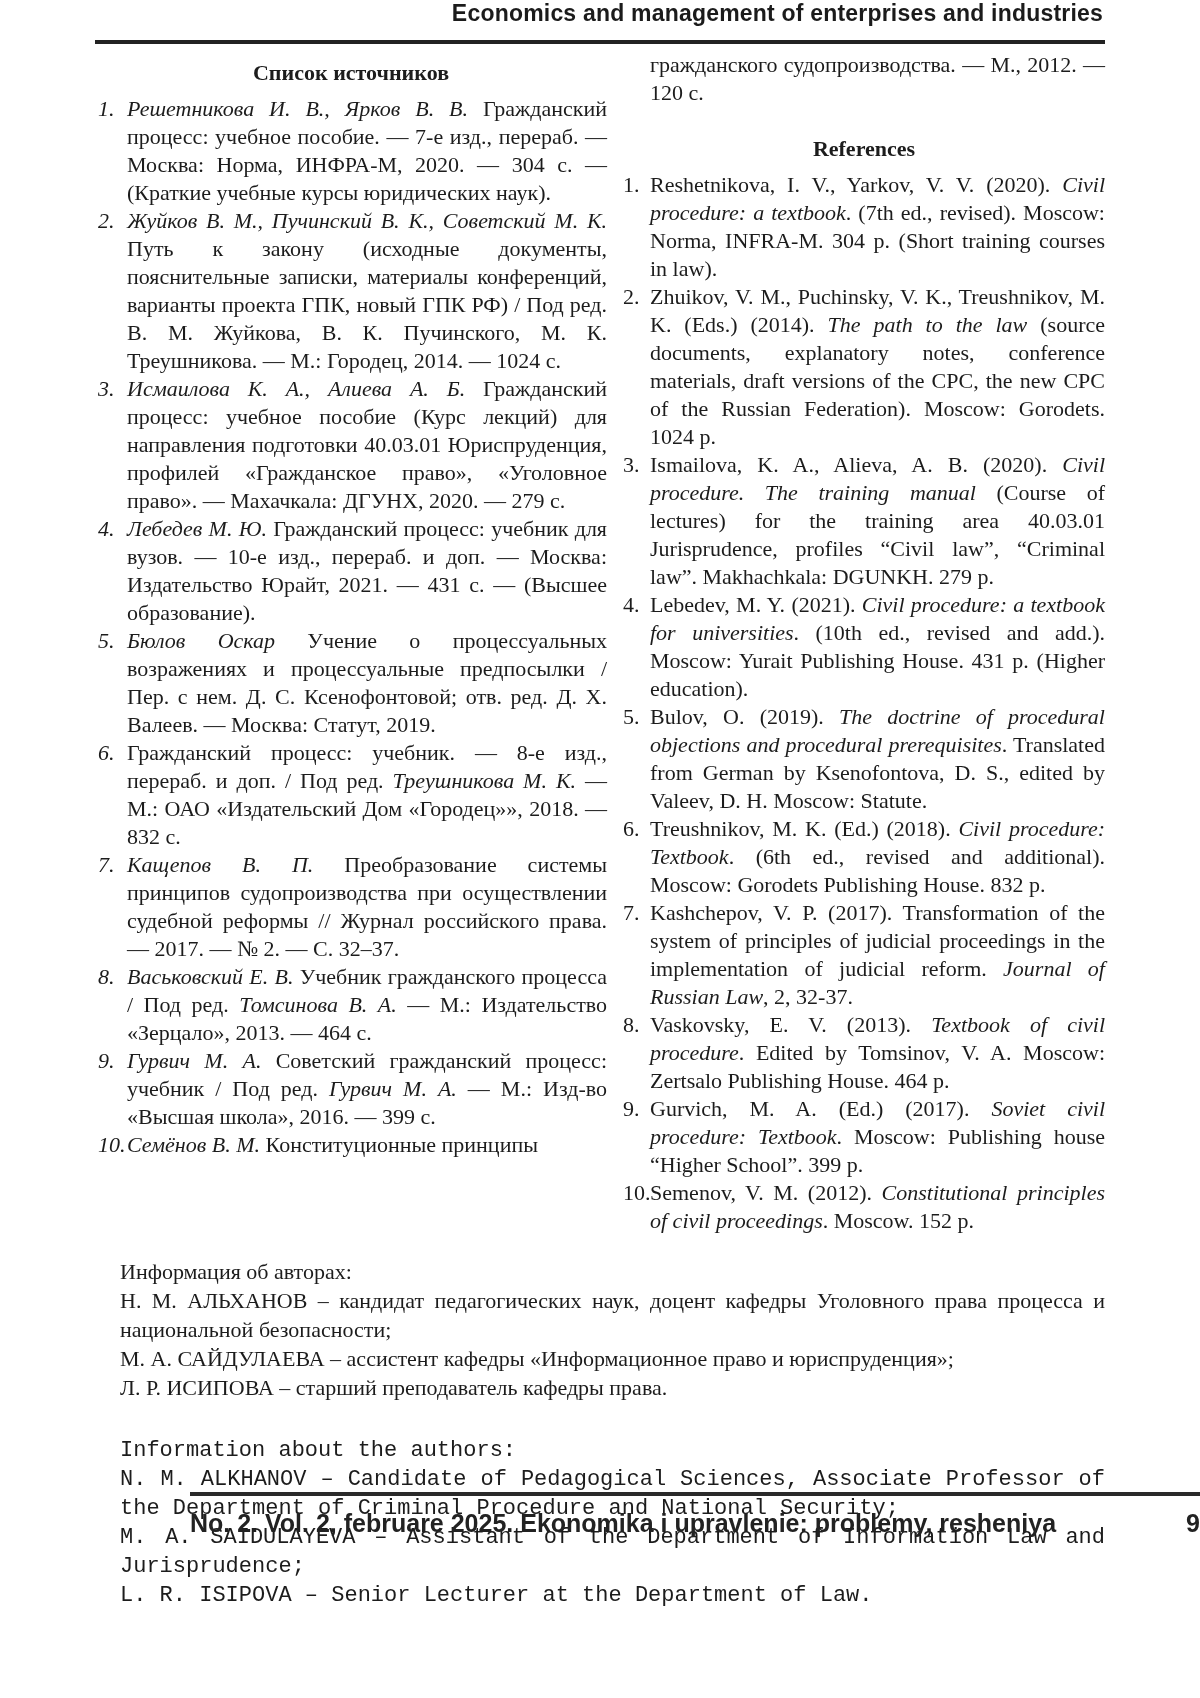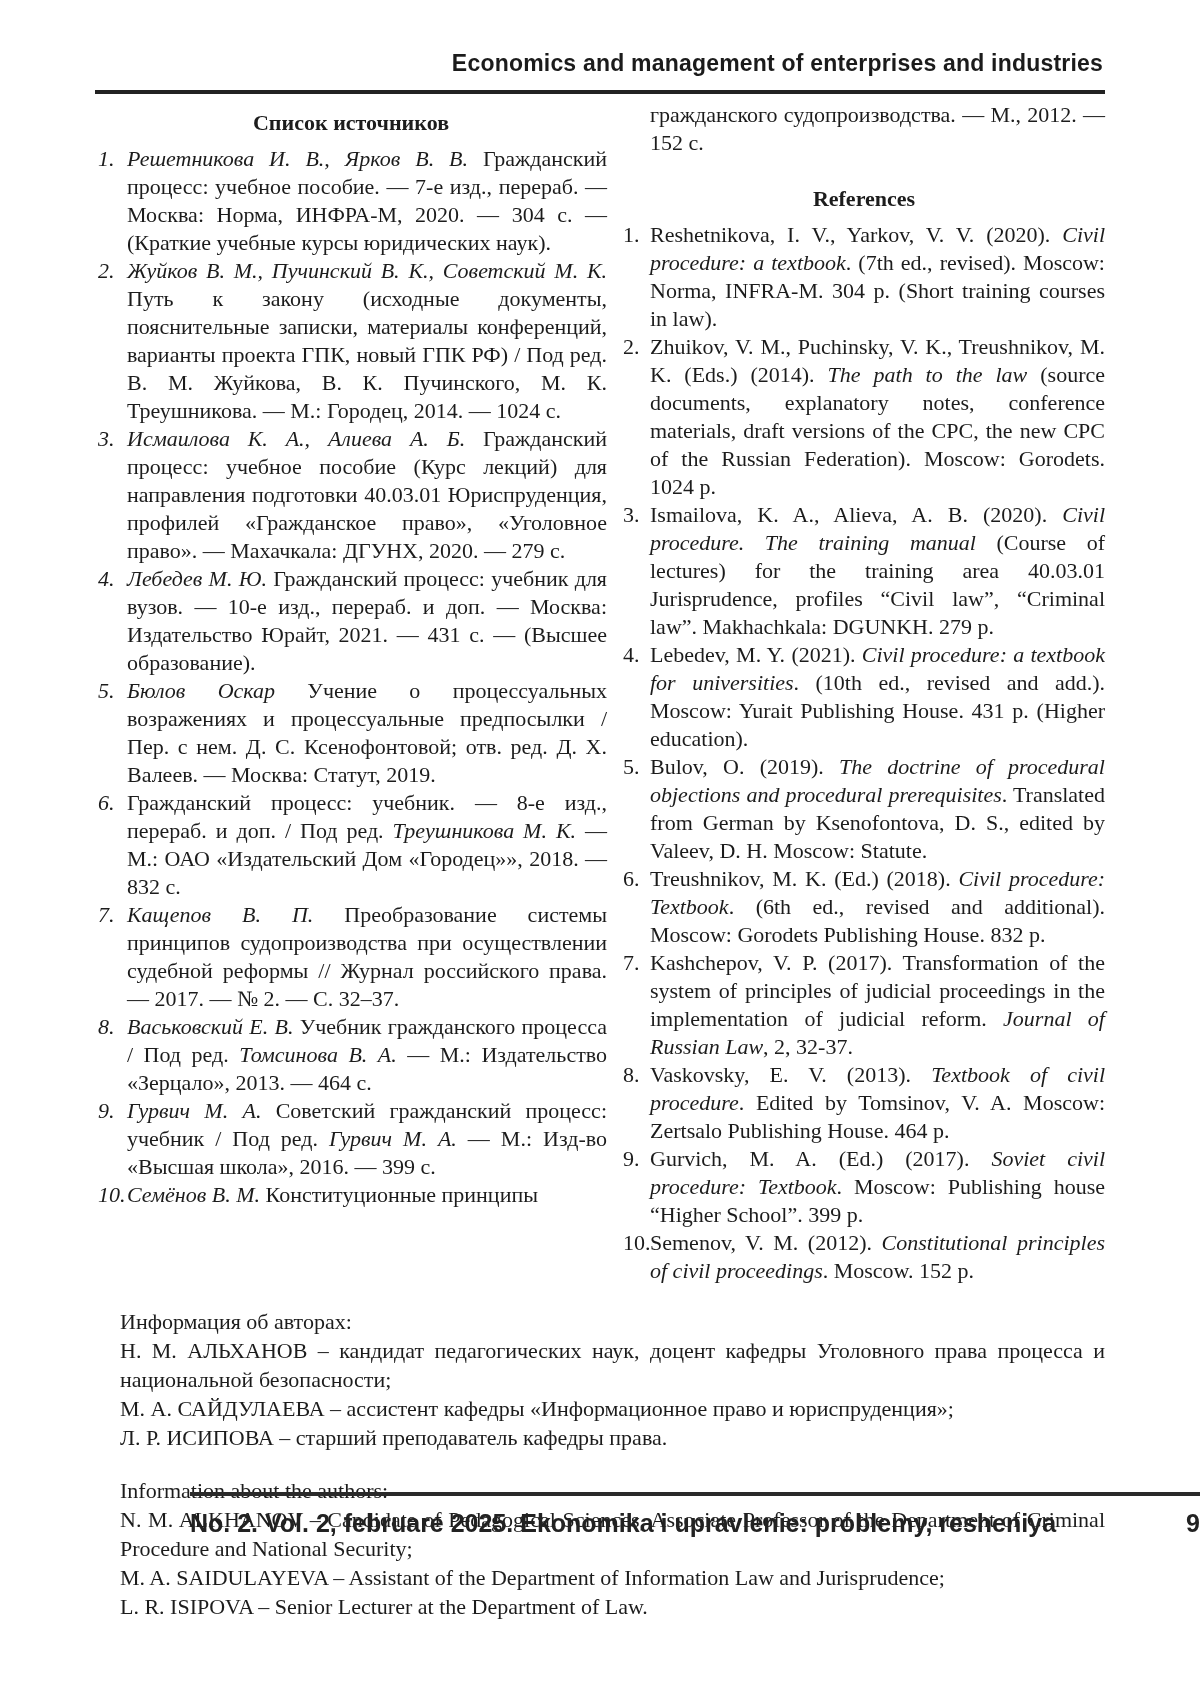--- a/index.html
+++ b/index.html
@@ -4,21 +4,21 @@
 <style>
   html, body { margin: 0; padding: 0; background: #ffffff; }
   body {
     width: 1200px; height: 1698px; overflow: hidden; position: relative;
     font-family: "Liberation Serif", serif; color: #1c1c1c;
     -webkit-font-smoothing: antialiased;
   }
   .page { width: 1010px; margin-left: 95px; position: relative; }
 
   
-  .header { padding-top: 50px; }
+  .header { }
   .header-title {
     text-align: right; font-family: "Liberation Sans", sans-serif;
     font-weight: bold; font-size: 23px; color: #1b1b1b; letter-spacing: 0.2px;
     padding-right: 2px;
   }
   .top-rule { height: 0; border-bottom: 4px solid #222; margin-top: 13px; }
 
   
   .columns {
     display: grid; grid-template-columns: 512px 482px; column-gap: 16px;
@@ -30,21 +30,21 @@
   .col-left .ref-item { padding-left: 32px; }
   .col-left .ref-num { position: absolute; left: 3px; top: 0; font-style: italic; }
   .col-right .ref-item { padding-left: 27px; }
   .col-right .ref-num { position: absolute; left: 0; top: 0; }
   .continuation { padding-left: 27px; text-align: justify; margin: 0; }
   .col-right .col-heading { margin-top: 28px; }
 
   
   .authors { margin-top: 22px; padding-left: 25px; font-size: 22px; line-height: 29px; }
   .authors p { margin: 0; text-align: justify; }
-  .authors.en { margin-top: 24px; }
+  .authors.en { margin-top: 34px; font-family: Liberation Mono, monospace; }
 
   
   .footer { position: absolute; left: 95px; width: 1010px; top: 1492px; font-weight: bold; }
   .footer-rule { height: 0; border-bottom: 4px solid #2a2a2a; }
   .footer-row {
     display: flex; justify-content: space-between; align-items: baseline;
     margin-top: 13px; font-family: "Liberation Sans", sans-serif;
     font-size: 25px; color: #222;
   }
 </style>
@@ -101,21 +101,21 @@
             <span class="ref-text"><i>Гурвич М. А.</i><span> Советский гражданский процесс: учебник / Под ред. </span><i>Гурвич М. А.</i><span> — М.: Изд-во «Высшая школа», 2016. — 399 с.</span></span>
           </div>
           <div class="ref-item">
             <span class="ref-num">10.</span>
             <span class="ref-text"><i>Семёнов В. М.</i><span> Конституционные принципы</span></span>
           </div>
         </div>
     </div>
 
     <div class="col-right">
-      <p class="continuation">гражданского судопроизводства. — М., 2012. — 152 с.</p>
+      <p class="continuation">гражданского судопроизводства. — М., 2012. — 120 с.</p>
       <p class="col-heading">References</p>
       <div class="ref-list">
 
       <div class="ref-item">
             <span class="ref-num">1.</span>
             <span class="ref-text"><span>Reshetnikova, I. V., Yarkov, V. V. (2020). </span><i>Civil procedure: a textbook</i><span>. (7th ed., revised). Moscow: Norma, INFRA-M. 304 p. (Short training courses in law).</span></span>
           </div>
           <div class="ref-item">
             <span class="ref-num">2.</span>
             <span class="ref-text"><span>Zhuikov, V. M., Puchinsky, V. K., Treushnikov, M. K. (Eds.) (2014). </span><i>The path to the law</i><span> (source documents, explanatory notes, conference materials, draft versions of the CPC, the new CPC of the Russian Federation). Moscow: Gorodets. 1024 p.</span></span>

